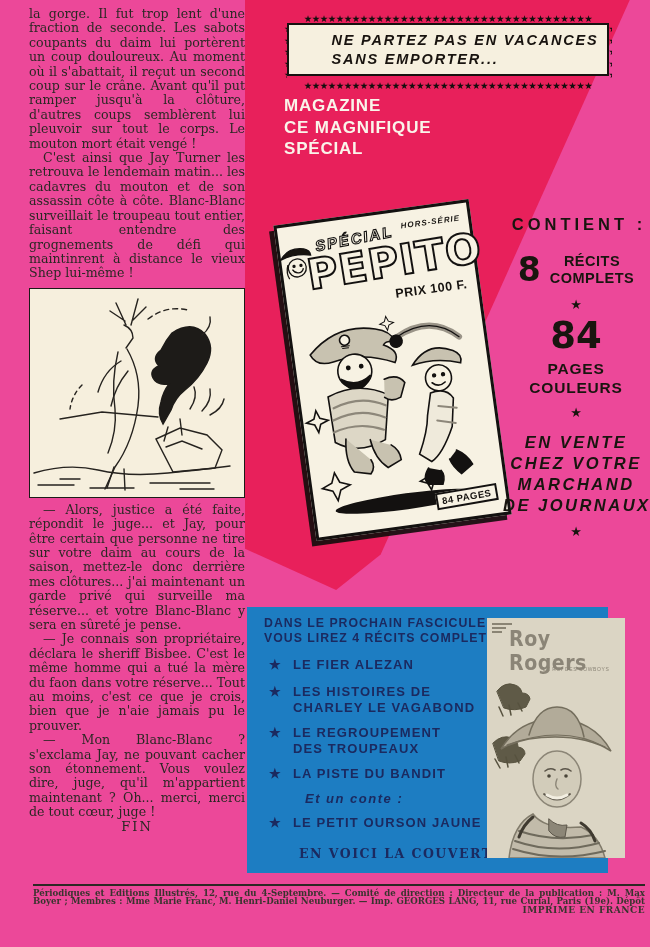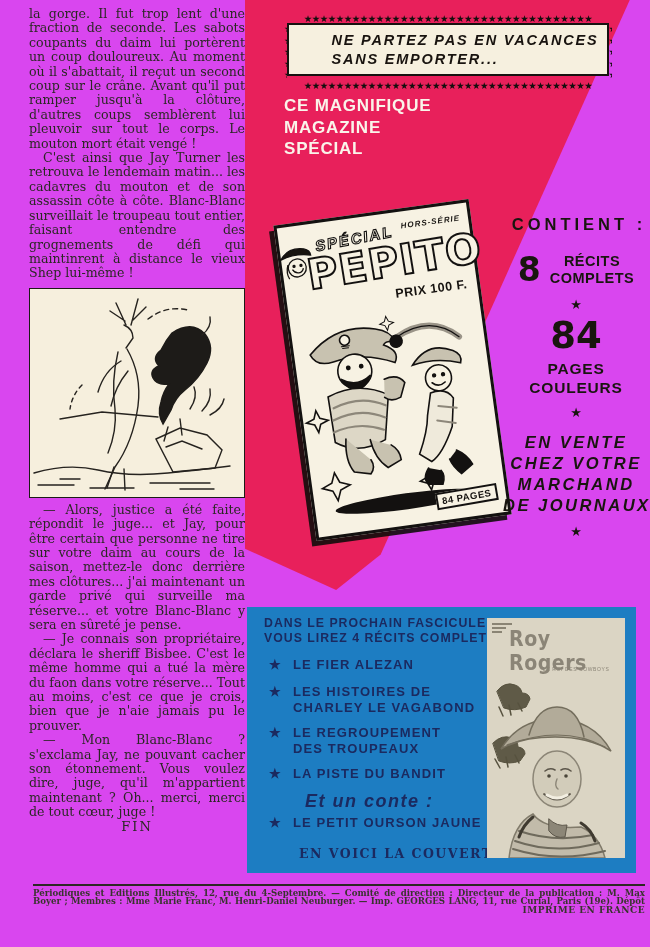--- a/index.html
+++ b/index.html
@@ -1,16 +1,16 @@
 <!DOCTYPE html>
 <html><head>
 <meta charset="utf-8">
 <style>
   html,body{margin:0;padding:0;}
-  .page{position:relative;width:650px;height:947px;background:#d946ef;overflow:hidden;
+  .page{position:relative;width:650px;height:947px;background:#ec4899;overflow:hidden;
         font-family:"Liberation Sans",sans-serif;}
 
   
   .story-col{position:absolute;left:29px;top:7px;width:216px;
              font-family:"DejaVu Serif",serif;font-size:12.6px;line-height:14.4px;
              color:#2b2824;text-align:justify;}
   .story-col p{margin:0;}
   .p-ind{text-indent:14px;}
   .illu-frame{margin:7px 0 5px 0;height:208px;border:1.5px solid #1d1b18;background:#f6efdd;
               position:relative;overflow:hidden;}
@@ -60,27 +60,27 @@
   .ct-row1{display:flex;justify-content:center;align-items:center;margin-top:16px;gap:9px;}
   .ct-n1{font-weight:900;font-size:33px;font-family:"DejaVu Sans",sans-serif;}
   .ct-l1{font-weight:bold;font-size:14.5px;line-height:16.5px;letter-spacing:0.5px;text-align:center;}
   .ct-star{font-size:13px;margin-top:8px;}
   .ct-n2{font-weight:900;font-size:37px;font-family:"DejaVu Sans",sans-serif;margin-top:2px;text-align:center;}
   .ct-l2{font-weight:bold;font-size:15.5px;line-height:18.5px;letter-spacing:0.8px;margin-top:3px;}
   .ct-vente{font-weight:bold;font-style:italic;font-size:16.5px;line-height:21px;
             letter-spacing:2.5px;margin-top:12px;white-space:nowrap;}
 
   
-  .blue-box{position:absolute;left:247px;top:607px;width:361px;height:266px;background:#1d7dc2;padding-left:28px;}
+  .blue-box{position:absolute;left:247px;top:607px;width:361px;height:266px;background:#1d7dc2;}
   .bb{position:absolute;color:#1b2a60;}
   .bb-intro{left:17px;top:9px;font-weight:bold;font-size:12.3px;line-height:14.8px;
             letter-spacing:1px;}
   .bb-item{font-weight:bold;font-size:13px;line-height:15.5px;letter-spacing:1.1px;}
   .bb-star{position:absolute;left:-24px;top:0;font-size:13px;}
-  .bb-conte{font-weight:bold;font-style:italic;font-size:18px;letter-spacing:1.5px;}
+  .bb-conte{font-weight:bold;font-style:italic;font-size:13px;letter-spacing:1.5px;}
   .bb-outro{font-family:"DejaVu Serif",serif;font-weight:bold;font-size:12.5px;
             letter-spacing:1.5px;}
 
   
   .rr-cover{position:absolute;left:487px;top:618px;width:138px;height:240px;background:#dbd5c4;
             overflow:hidden;box-shadow:0 0 0 1px #9a País;}
   .rr-cover{box-shadow:none;}
   .rr-info{position:absolute;left:5px;top:5px;width:20px;}
   .rr-info div{height:2px;background:#8a8474;margin-bottom:2px;}
   .rr-title{position:absolute;left:22px;top:10px;font-weight:bold;font-size:19px;
@@ -145,22 +145,22 @@
       <div class="banner-box">
         <div class="banner-line">NE PARTEZ PAS EN VACANCES</div>
         <div class="banner-line">SANS EMPORTER...</div>
       </div>
       <div class="star-col">★★★★★</div>
     </div>
     <div class="star-row">★★★★★★★★★★★★★★★★★★★★★★★★★★★★★★★★★★★★</div>
   </div>
 
   <div class="promo">
+    <div>MAGAZINE</div>
     <div>CE MAGNIFIQUE</div>
-    <div>MAGAZINE</div>
     <div>SPÉCIAL</div>
   </div>
 
   <div class="pep-cover">
     <svg class="pep-boy" width="36" height="48" viewBox="0 0 36 48" fill="none" stroke="#131110" stroke-width="1.3">
       <path d="M2,16 q8,-12 24,-8 q6,2 6,7 q-16,-4 -30,1z" fill="#18140f"></path>
       <circle cx="17" cy="26" r="9" fill="#f7f2e3"></circle>
       <path d="M12,27 q2,4 6,4 q4,0 5,-4"></path>
       <path d="M8,22 q-3,8 0,14" stroke="#18140f"></path>
       <circle cx="14" cy="24" r="1" fill="#131110"></circle>

